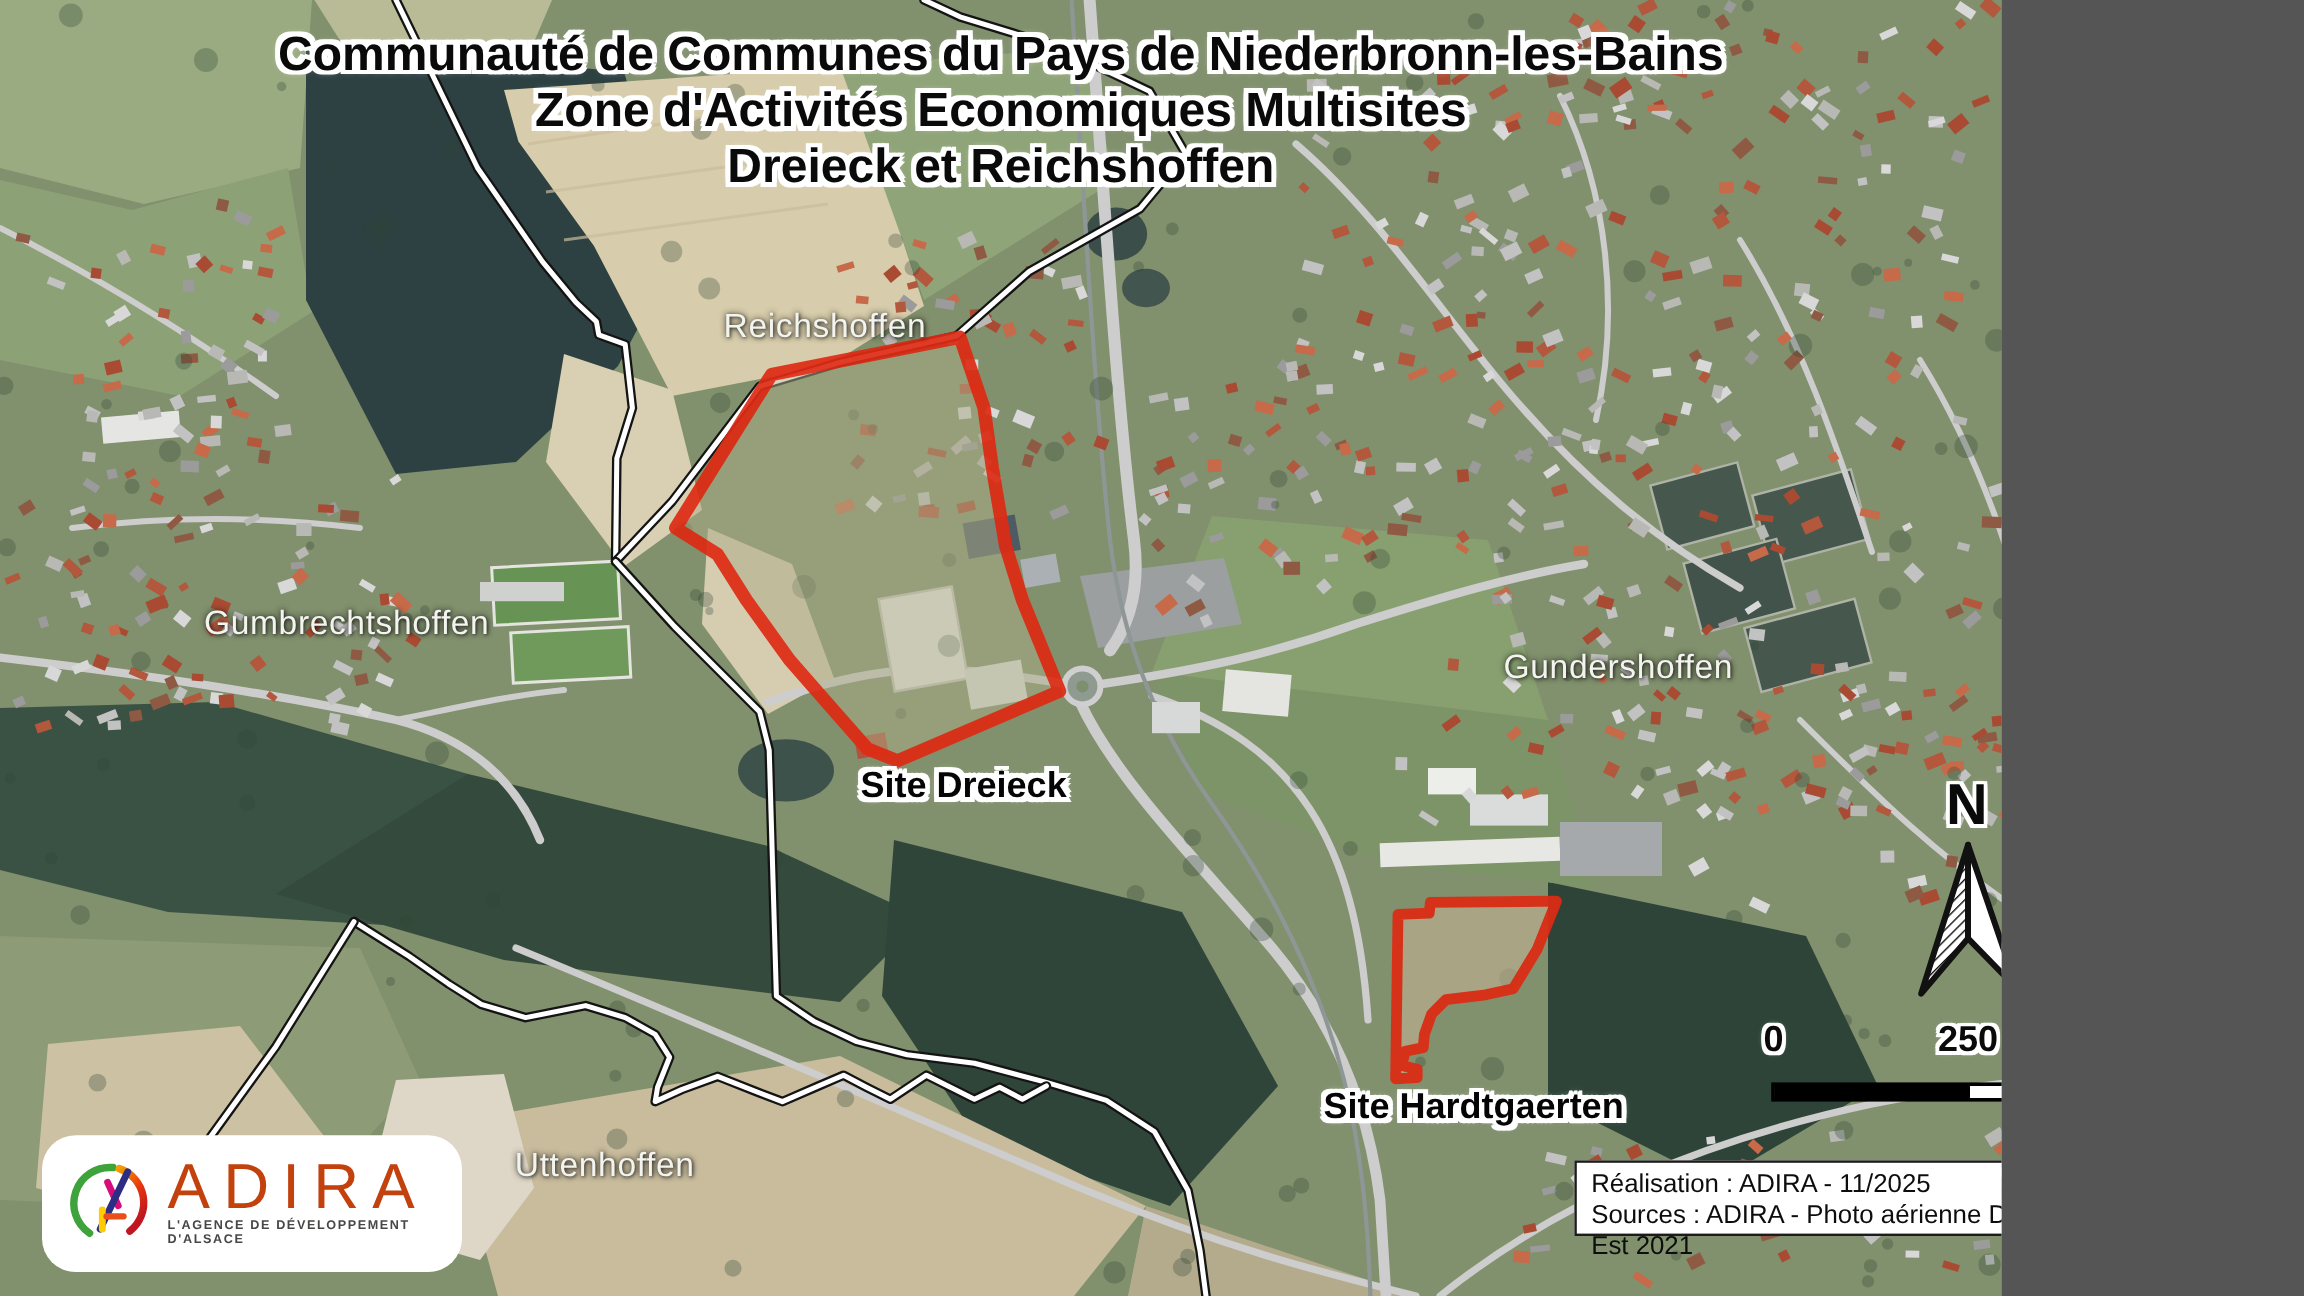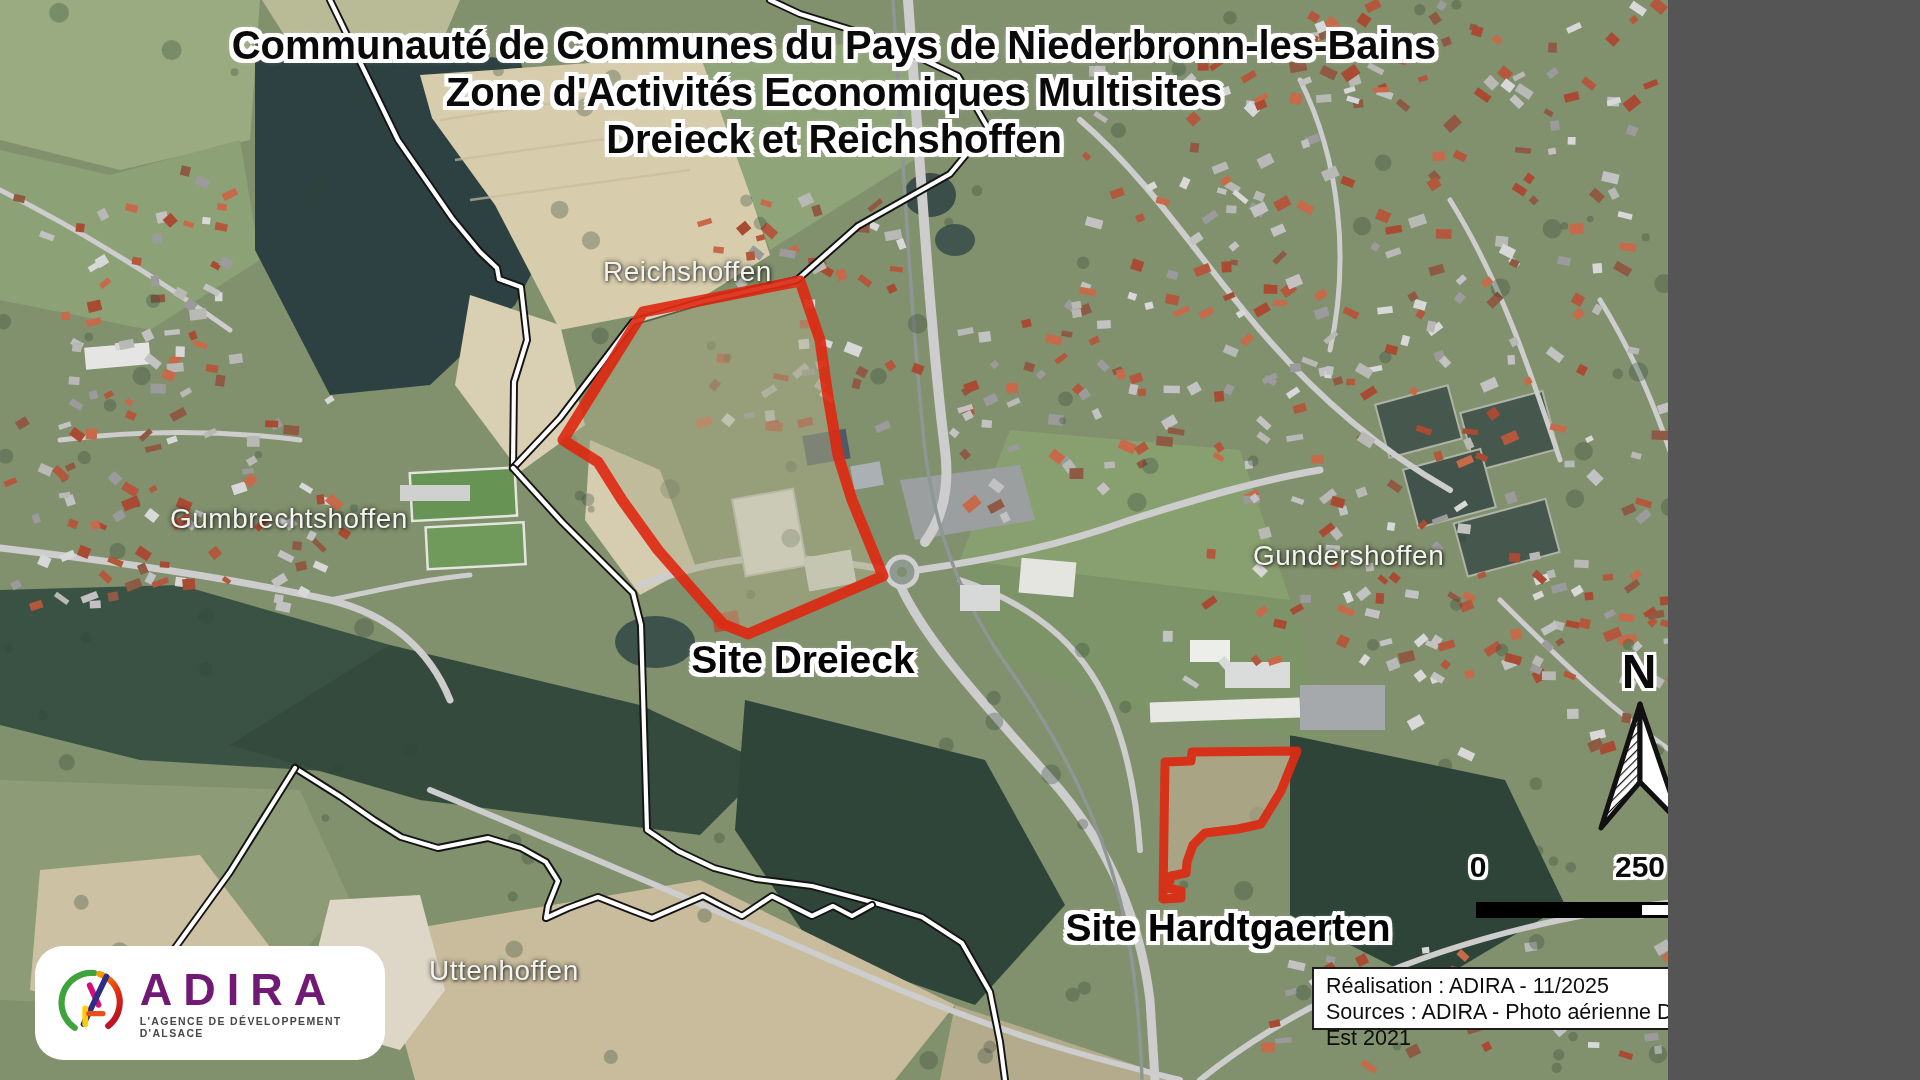--- a/index.html
+++ b/index.html
@@ -27,21 +27,21 @@
 
   
   .town-label{position:absolute;color:#f4f4ef;font-size:28px;letter-spacing:.5px;z-index:20;
     text-shadow:0 0 5px rgba(25,25,25,.85),1px 1px 3px rgba(0,0,0,.6);}
   .town-reichshoffen{left:556px;top:256px;padding-left:47px;}
   .town-gumbrechtshoffen{left:170px;top:503px;}
   .town-gundershoffen{left:1253px;top:540px;}
   .town-uttenhoffen{left:429px;top:955px;}
 
   
-  .site-label{position:absolute;transform:translateX(-50%);font-size:39px;font-weight:bold;
+  .site-label{position:absolute;transform:translateX(-50%);font-size:30px;font-weight:bold;
     color:#050505;white-space:nowrap;z-index:30;text-align:right;}
   .site-dreieck{left:803px;top:638px;}
   .site-hardtgaerten{left:1228px;top:906px;}
 
   
   .n-label{position:absolute;left:1639px;top:644px;transform:translateX(-50%);
     font-size:48px;font-weight:bold;color:#0a0a0a;z-index:25;}
   .n-arrow{position:absolute;left:1593px;top:700px;z-index:25;}
 
   
@@ -56,21 +56,21 @@
   
   .credits{position:absolute;left:1312px;top:967px;width:497px;height:63px;z-index:30;
     box-sizing:border-box;background:#fff;border:2px solid #1c1c1c;
     padding:4px 12px;text-align:left;font-size:21.5px;line-height:26px;color:#0d0d0d;}
 
   
   .logo{position:absolute;left:35px;top:946px;width:350px;height:114px;z-index:30;
     background:#fff;border-radius:28px;display:flex;align-items:center;
     padding:0 18px 0 22px;box-sizing:border-box;gap:12px;}
   .logo .brand{display:flex;flex-direction:column;}
-  .logo .brand-name{font-size:45px;font-weight:bold;letter-spacing:11px;color:#701a75;line-height:46px;}
+  .logo .brand-name{font-size:53px;font-weight:normal;letter-spacing:11px;color:#c2410c;line-height:46px;}
   .logo .brand-tag{font-size:10.5px;font-weight:bold;letter-spacing:1.35px;color:#474746;margin-top:2px;}
 </style>
 </head>
 <body>
 
 <div class="map">
 
   <svg class="layer" id="map-bg" width="1920" height="1080" viewBox="0 0 1920 1080">
     <rect x="0" y="0" width="1920" height="1080" fill="#81906d"></rect>
 

